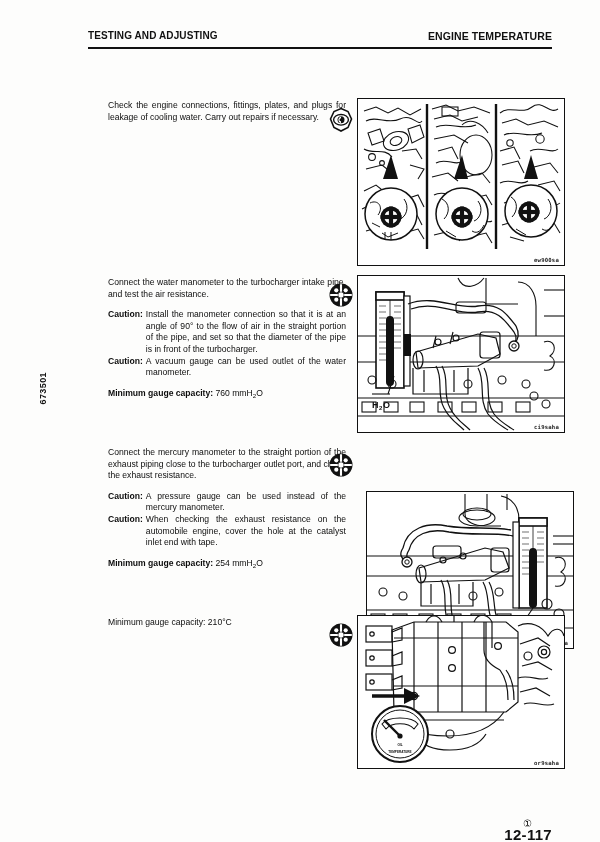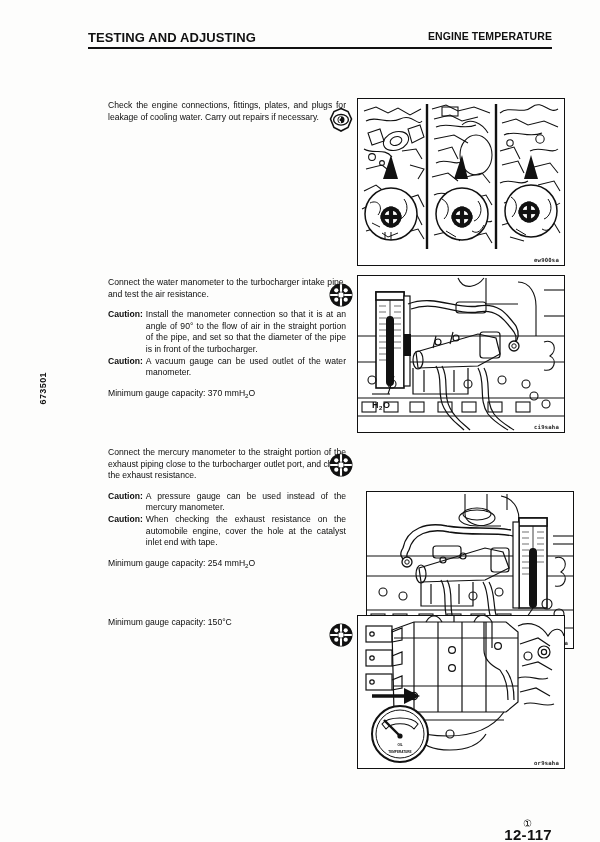--- a/index.html
+++ b/index.html
@@ -27,21 +27,21 @@
     position: absolute;
     left: 88px;
     top: 30px;
     width: 464px;
     height: 22px;
   }
   .header-left {
     position: absolute;
     left: 0;
     top: 0;
-    font-size: 13px;
+    font-size: 10px;
     font-weight: bold;
     letter-spacing: 0.1px;
   }
   .header-right {
     position: absolute;
     right: 0;
     top: 0;
     font-size: 10.5px;
     font-weight: bold;
     letter-spacing: 0.1px;
@@ -102,21 +102,21 @@
     flex: 0 0 auto;
     padding-right: 3px;
   }
   .caution-body {
     flex: 1 1 auto;
     text-align: justify;
   }
   .min-cap {
     margin-top: 9px;
   }
-  .min-cap b { font-weight: normal; }
+  .min-cap b { font-weight: bold; }
   sub { font-size: 0.72em; vertical-align: -0.25em; }
 
   
   .marker {
     position: absolute;
     width: 26px;
     height: 26px;
   }
 
   
@@ -313,21 +313,21 @@
       <p class="para-justify">Connect the water manometer to the turbocharger intake pipe, and test the air resistance.</p>
       <div class="gap-sm"></div>
       <div class="caution">
         <span class="caution-label">Caution:</span>
         <span class="caution-body">Install the manometer connection so that it is at an angle of 90° to the flow of air in the straight portion of the pipe, and set so that the diameter of the pipe is in front of the turbocharger.</span>
       </div>
       <div class="caution">
         <span class="caution-label">Caution:</span>
         <span class="caution-body">A vacuum gauge can be used outlet of the water manometer.</span>
       </div>
-      <div class="min-cap"><b>Minimum gauge capacity</b><b>: </b><span>370</span>&nbsp;<span>mmH</span><sub>2</sub><span>O</span></div>
+      <div class="min-cap"><b>Minimum gauge capacity</b><b>: </b><span>760</span>&nbsp;<span>mmH</span><sub>2</sub><span>O</span></div>
     </div>
 
     <div class="marker" style="left:328px; top:5px;">
       <svg width="26" height="26" viewBox="0 0 26 26">
         <circle cx="13" cy="13" r="11.5" fill="#111"></circle>
         <circle cx="13" cy="13" r="3.3" fill="#fff" stroke="#111" stroke-width="1"></circle>
         <path d="M13 2.2 L13 9.8 M13 16.2 L13 23.8 M2.2 13 L9.8 13 M16.2 13 L23.8 13" stroke="#fff" stroke-width="2.1"></path>
         <circle cx="8.3" cy="8.3" r="2.1" fill="#fff"></circle>
         <circle cx="17.7" cy="8.3" r="2.1" fill="#fff"></circle>
         <circle cx="8.3" cy="17.7" r="2.1" fill="#fff"></circle>
@@ -552,21 +552,21 @@
         <line x1="166" y1="116" x2="158" y2="128" stroke="#111" stroke-width="1.1"></line>
         <text x="148" y="140" font-family="Liberation Sans, sans-serif" font-size="9" font-weight="bold" fill="#111">Hg</text>
       </svg>
       <div class="fig-caption">oe9saha</div>
     </div>
   </div>
 
   <div class="row" style="top:617px;">
 
     <div class="text-col" style="top:0;">
-      <p>Minimum gauge capacity: 150°C</p>
+      <p>Minimum gauge capacity: 210°C</p>
     </div>
 
     <div class="marker" style="left:328px; top:5px;">
       <svg width="26" height="26" viewBox="0 0 26 26">
         <circle cx="13" cy="13" r="11.5" fill="#111"></circle>
         <circle cx="13" cy="13" r="3.3" fill="#fff" stroke="#111" stroke-width="1"></circle>
         <path d="M13 2.2 L13 9.8 M13 16.2 L13 23.8 M2.2 13 L9.8 13 M16.2 13 L23.8 13" stroke="#fff" stroke-width="2.1"></path>
         <circle cx="8.3" cy="8.3" r="2.1" fill="#fff"></circle>
         <circle cx="17.7" cy="8.3" r="2.1" fill="#fff"></circle>
         <circle cx="8.3" cy="17.7" r="2.1" fill="#fff"></circle>

